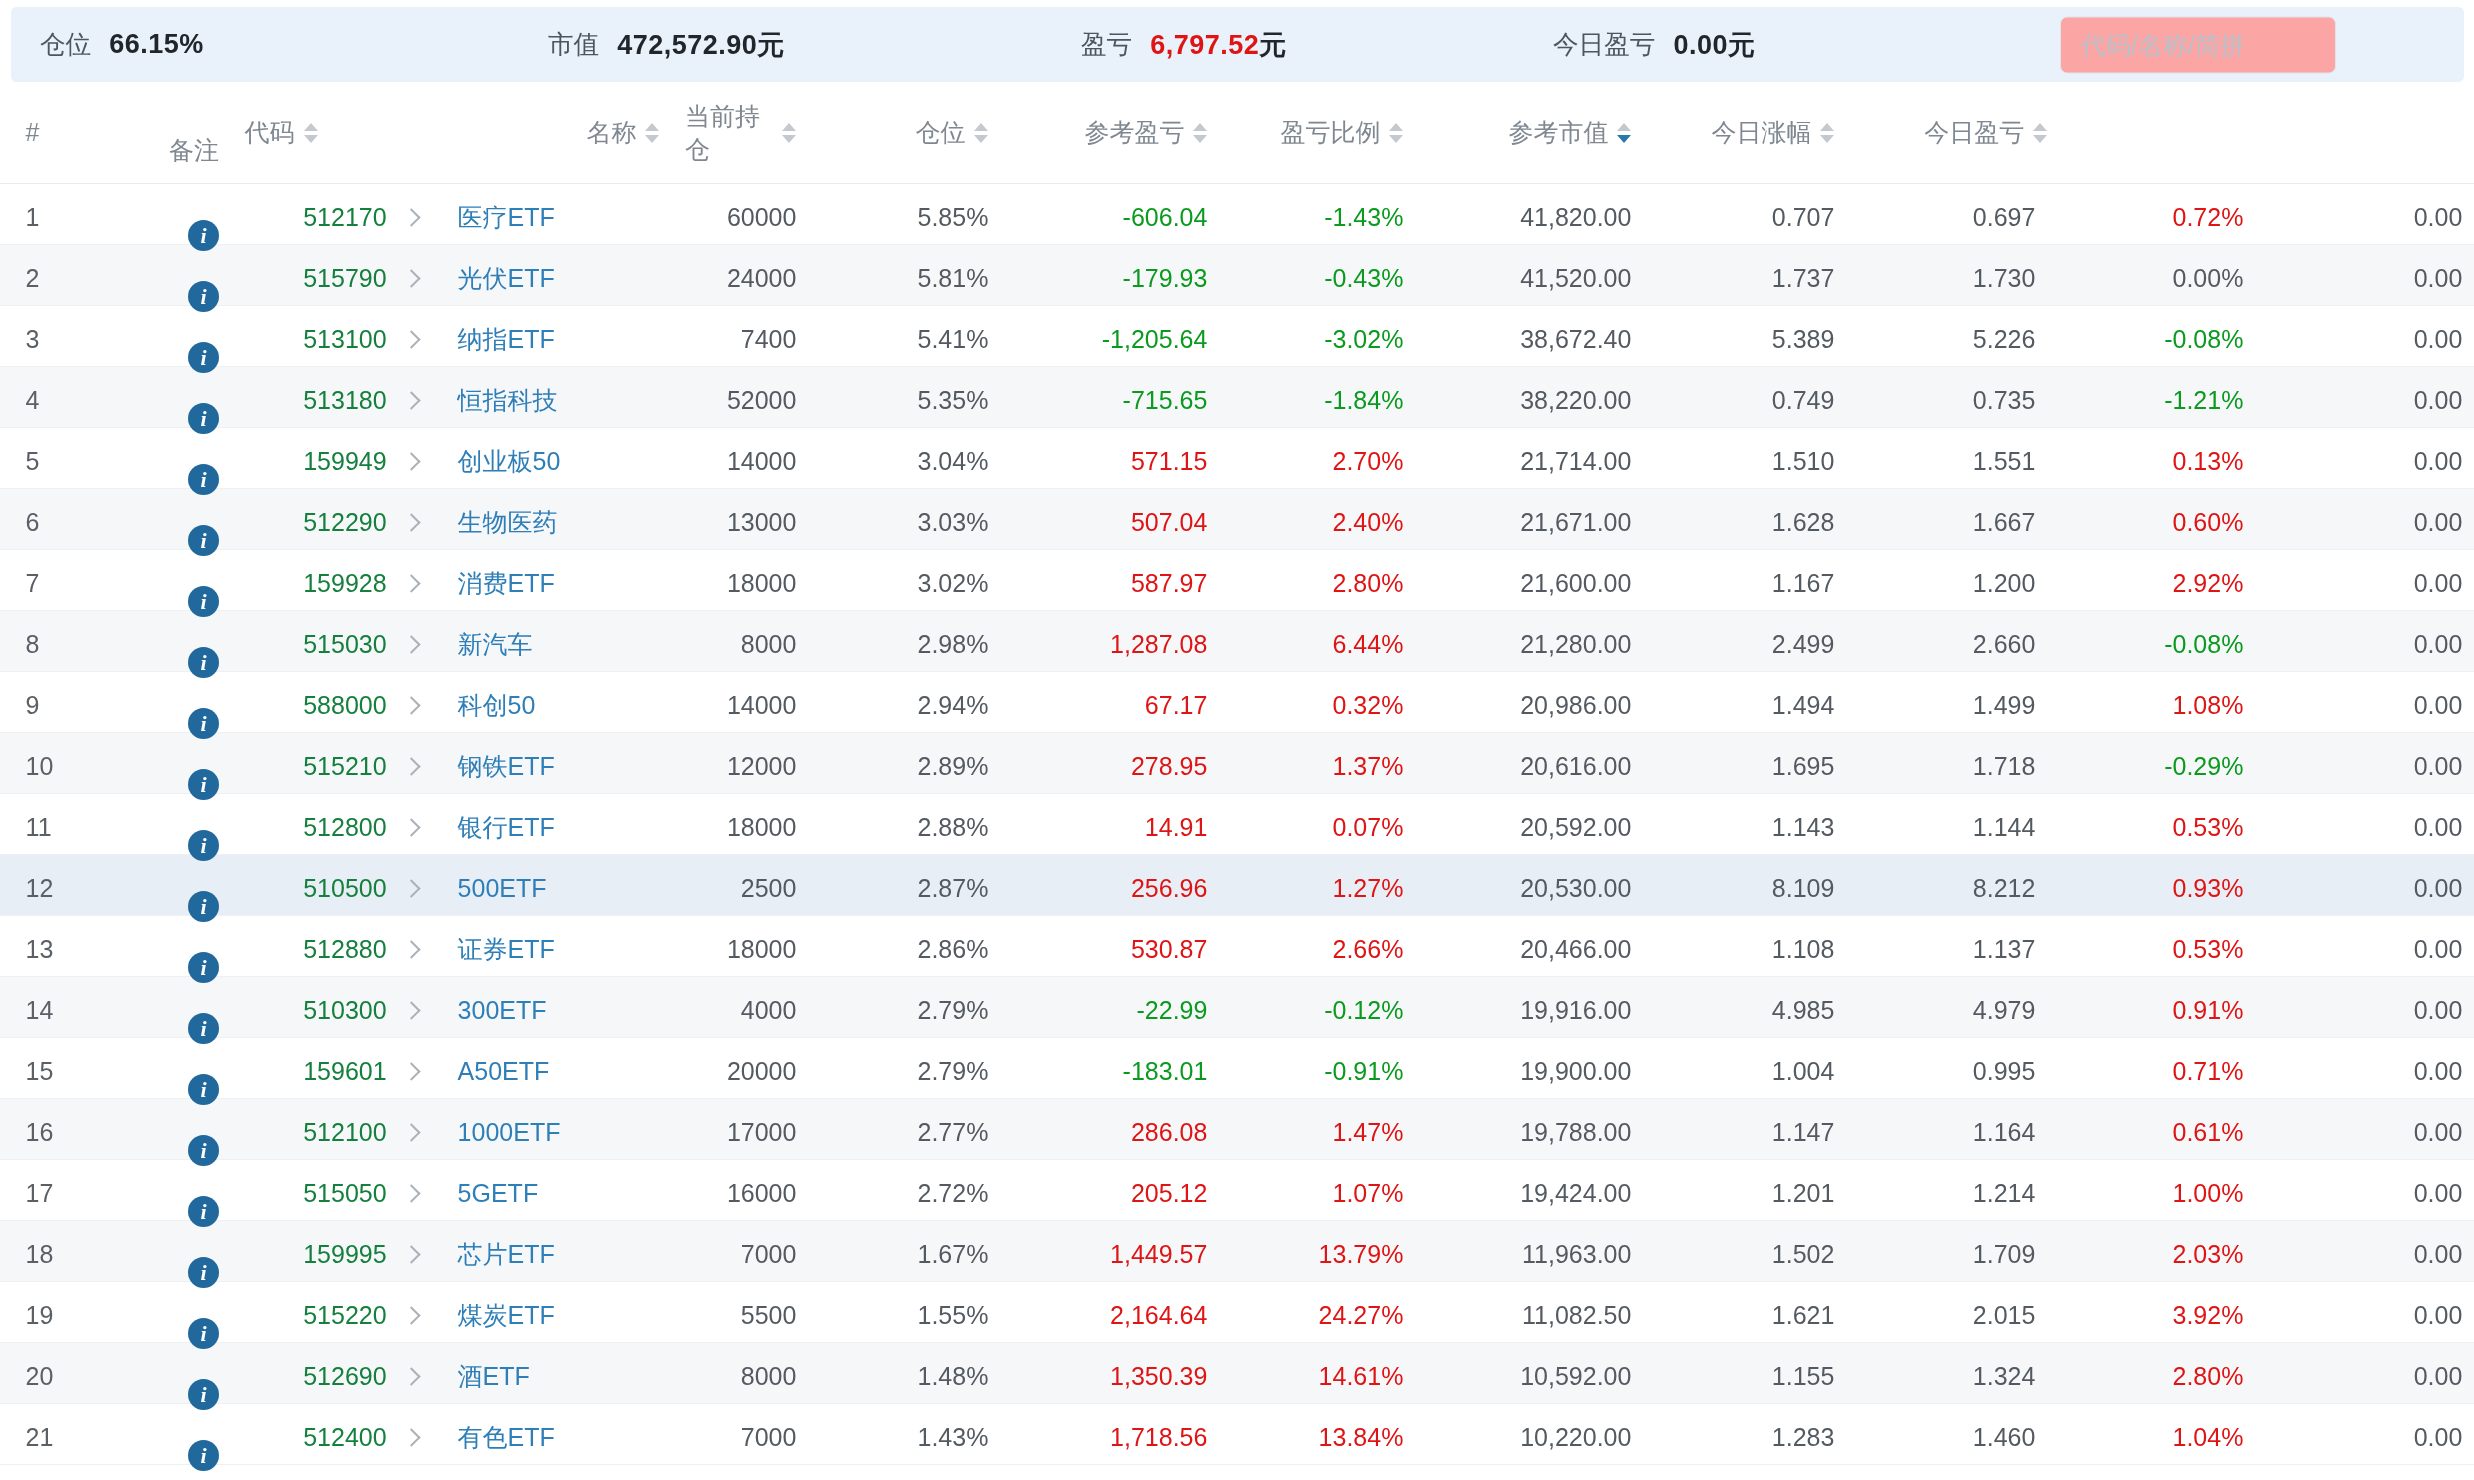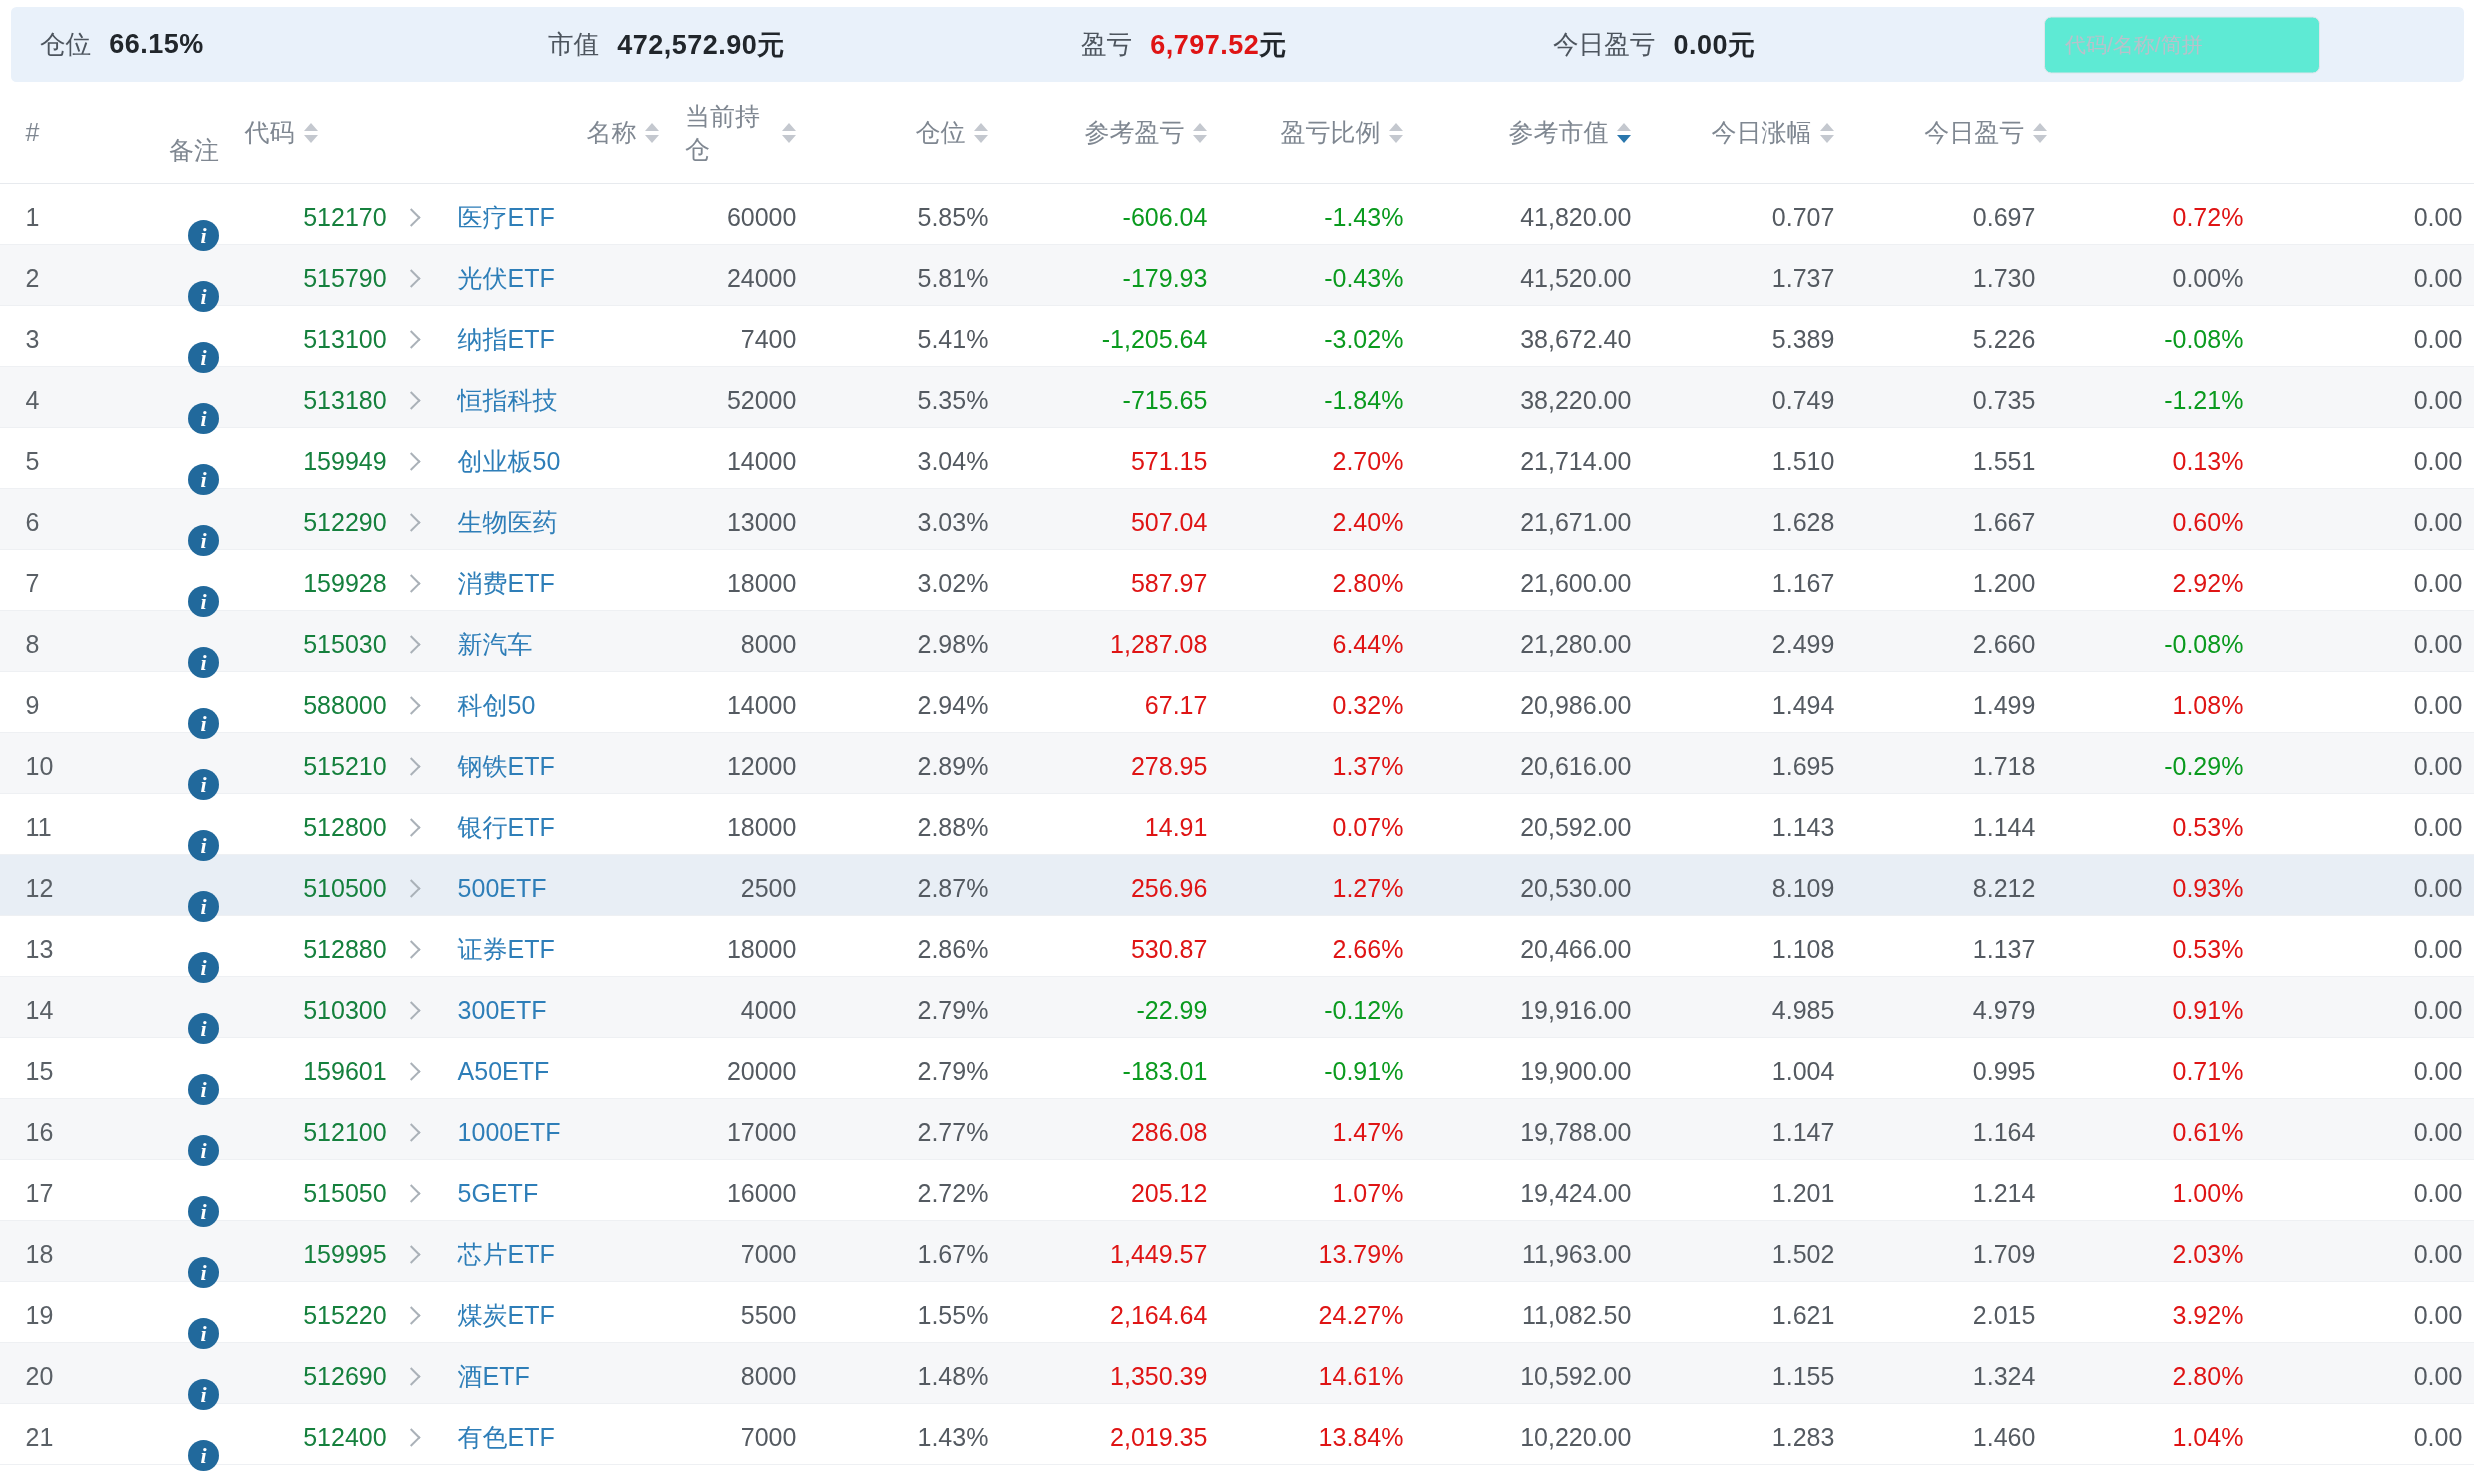--- a/index.html
+++ b/index.html
@@ -8,23 +8,23 @@
 
   
   .topbar { position:relative; height:75px; margin:7.3px 11px 0;
     background:#e9f1fa; border-radius:5.5px; }
   .stat { position:absolute; top:0; height:100%; display:flex; align-items:center; gap:18px; }
   .stat-label { font-size:25.6px; color:#4d555e; }
   .stat-value { font-size:27px; font-weight:bold; color:#21262b; letter-spacing:0.5px; }
   .stat-value.red { color:#d60d0d;margin-top:42px; }
   .stat-unit { font-size:27px; font-weight:bold; color:#21262b; }
   .pos-1 { left:29px; } .pos-2 { left:537px; } .pos-3 { left:1070px; } .pos-4 { left:1542px; }
-  .searchbox { position:absolute; right:144px; top:50%; transform:translateY(-50%);
-    width:276px; height:57px; background:#5eead4; border:1.8px solid #e0e5eb; border-radius:7.3px;
-    font-size:21px; color:#333; padding:0 20px; outline:none;
+  .searchbox { position:absolute; right:128px; top:50%; transform:translateY(-50%);
+    width:276px; height:57px; background:#fca5a5; border:1.8px solid #e0e5eb; border-radius:7.3px;
+    font-size:25px; color:#333; padding:0 20px; outline:none;
     font-family:"Liberation Sans","DejaVu Sans",sans-serif; }
   .searchbox::placeholder { color:#b9c1ca; }
 
   
   .grid-row { display:grid;
     grid-template-columns:91px 128px 224px 242px 137px 192px 219px 196px 228px 203px 201px 208px 207px; }
   .thead { height:102px; border-bottom:1.8px solid #e7eaee; }
   .th { display:flex; align-items:center; font-size:25px; color:#7f8791; }
   .td { display:flex; align-items:center; font-size:25px; color:#545a61; }
   .a-left   { justify-content:flex-start; padding-left:25.6px; }
@@ -1012,21 +1012,21 @@
         <div class="td a-name">
           <span class="link">有色ETF</span>
         </div>
         <div class="td a-right">
           <span>7000</span>
         </div>
         <div class="td a-right">
           <span>1.43%</span>
         </div>
         <div class="td a-right">
-          <span class="red">2,019.35</span>
+          <span class="red">1,718.56</span>
         </div>
         <div class="td a-right">
           <span class="red">13.84%</span>
         </div>
         <div class="td a-right">
           <span>10,220.00</span>
         </div>
         <div class="td a-right">
           <span>1.283</span>
         </div>

